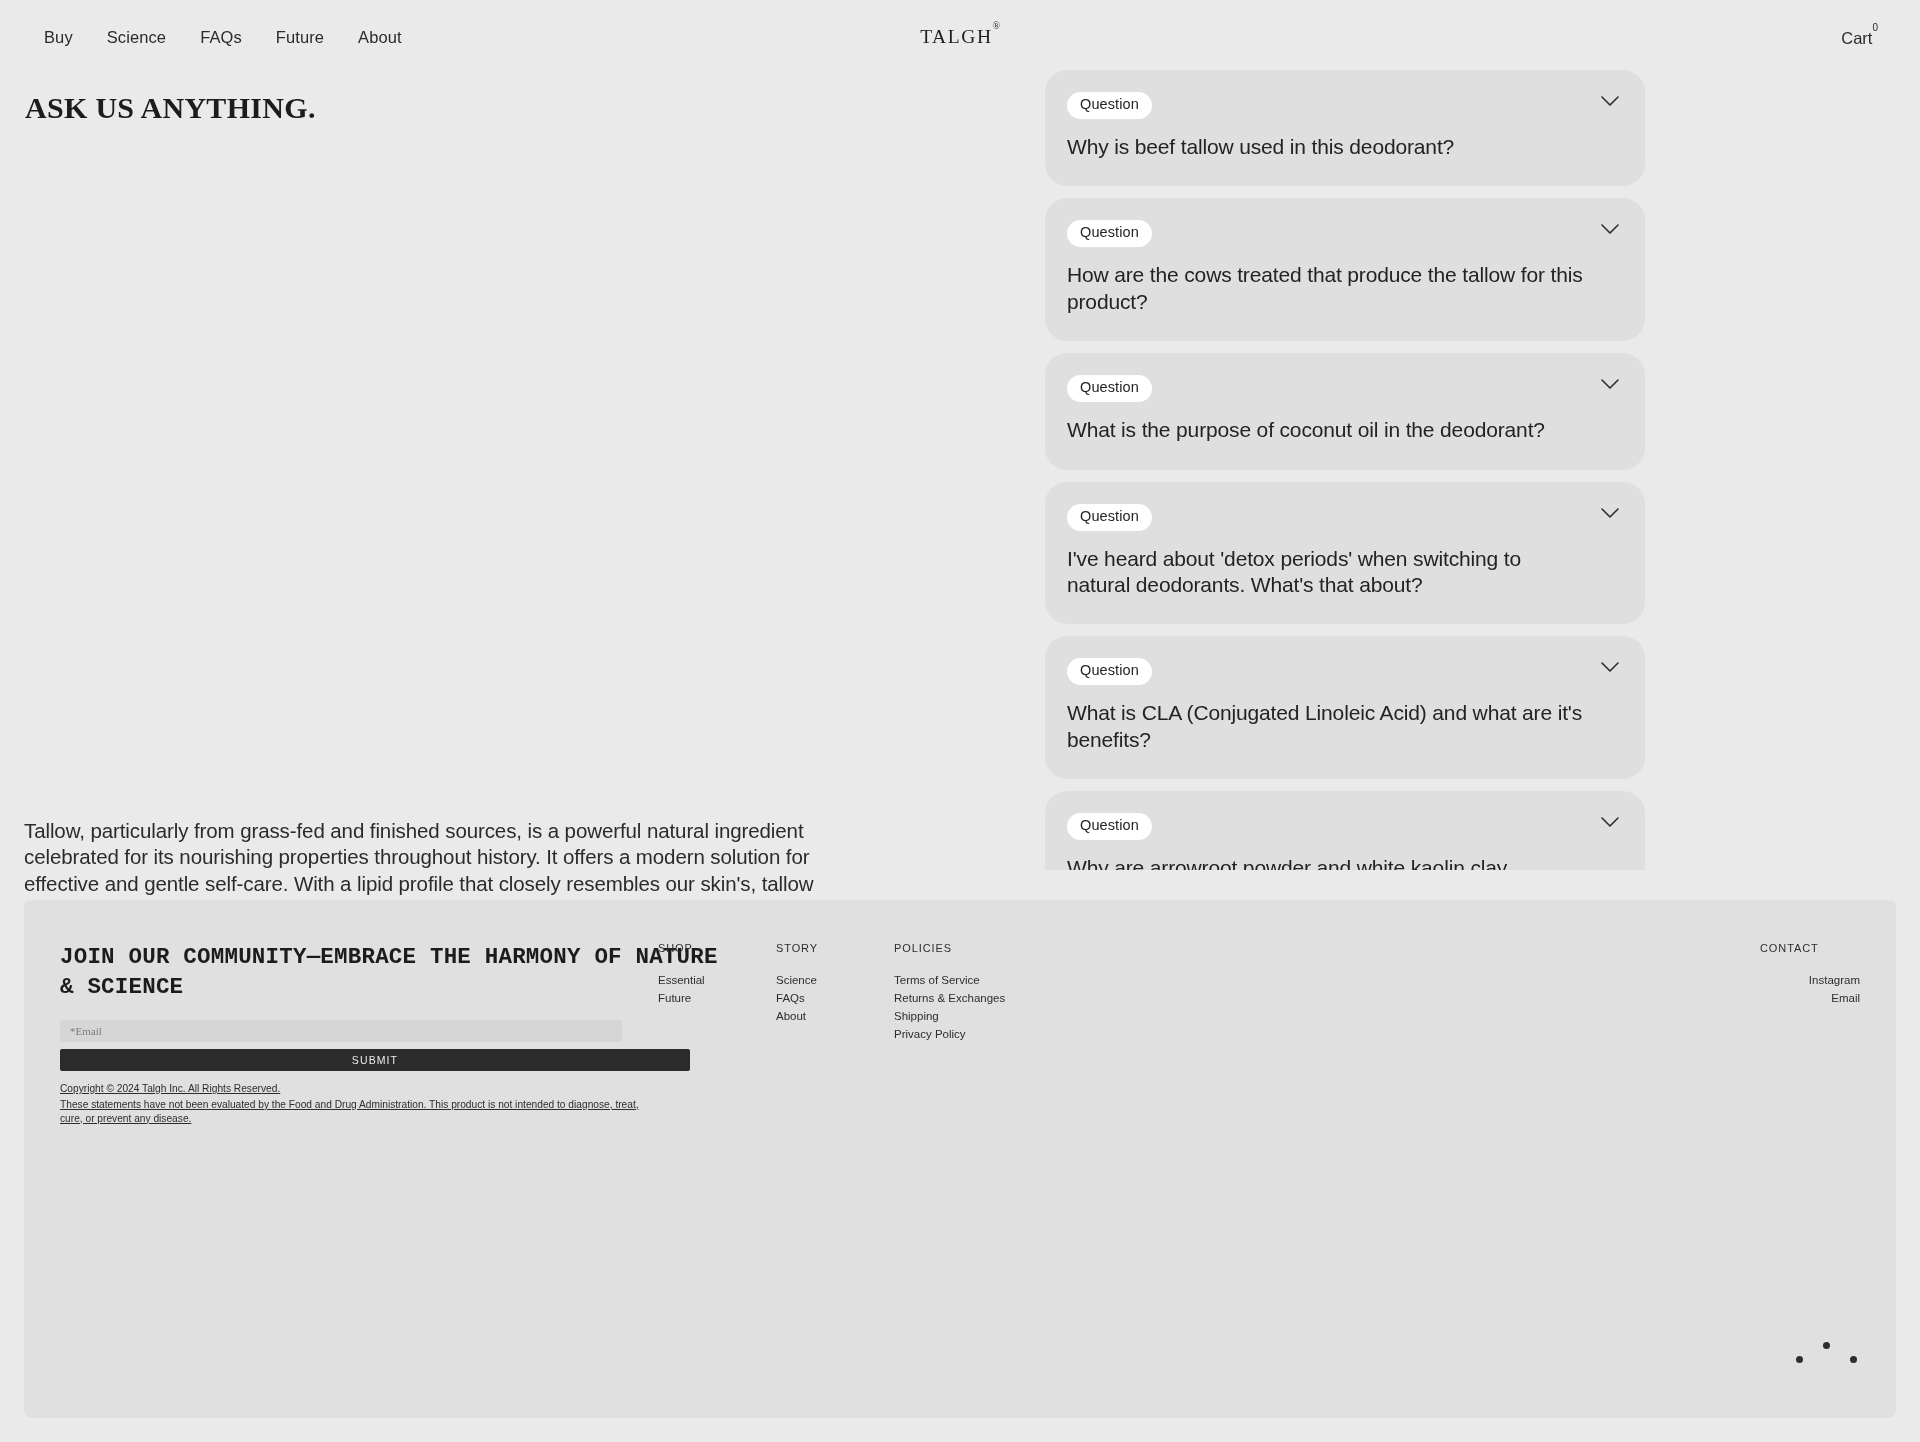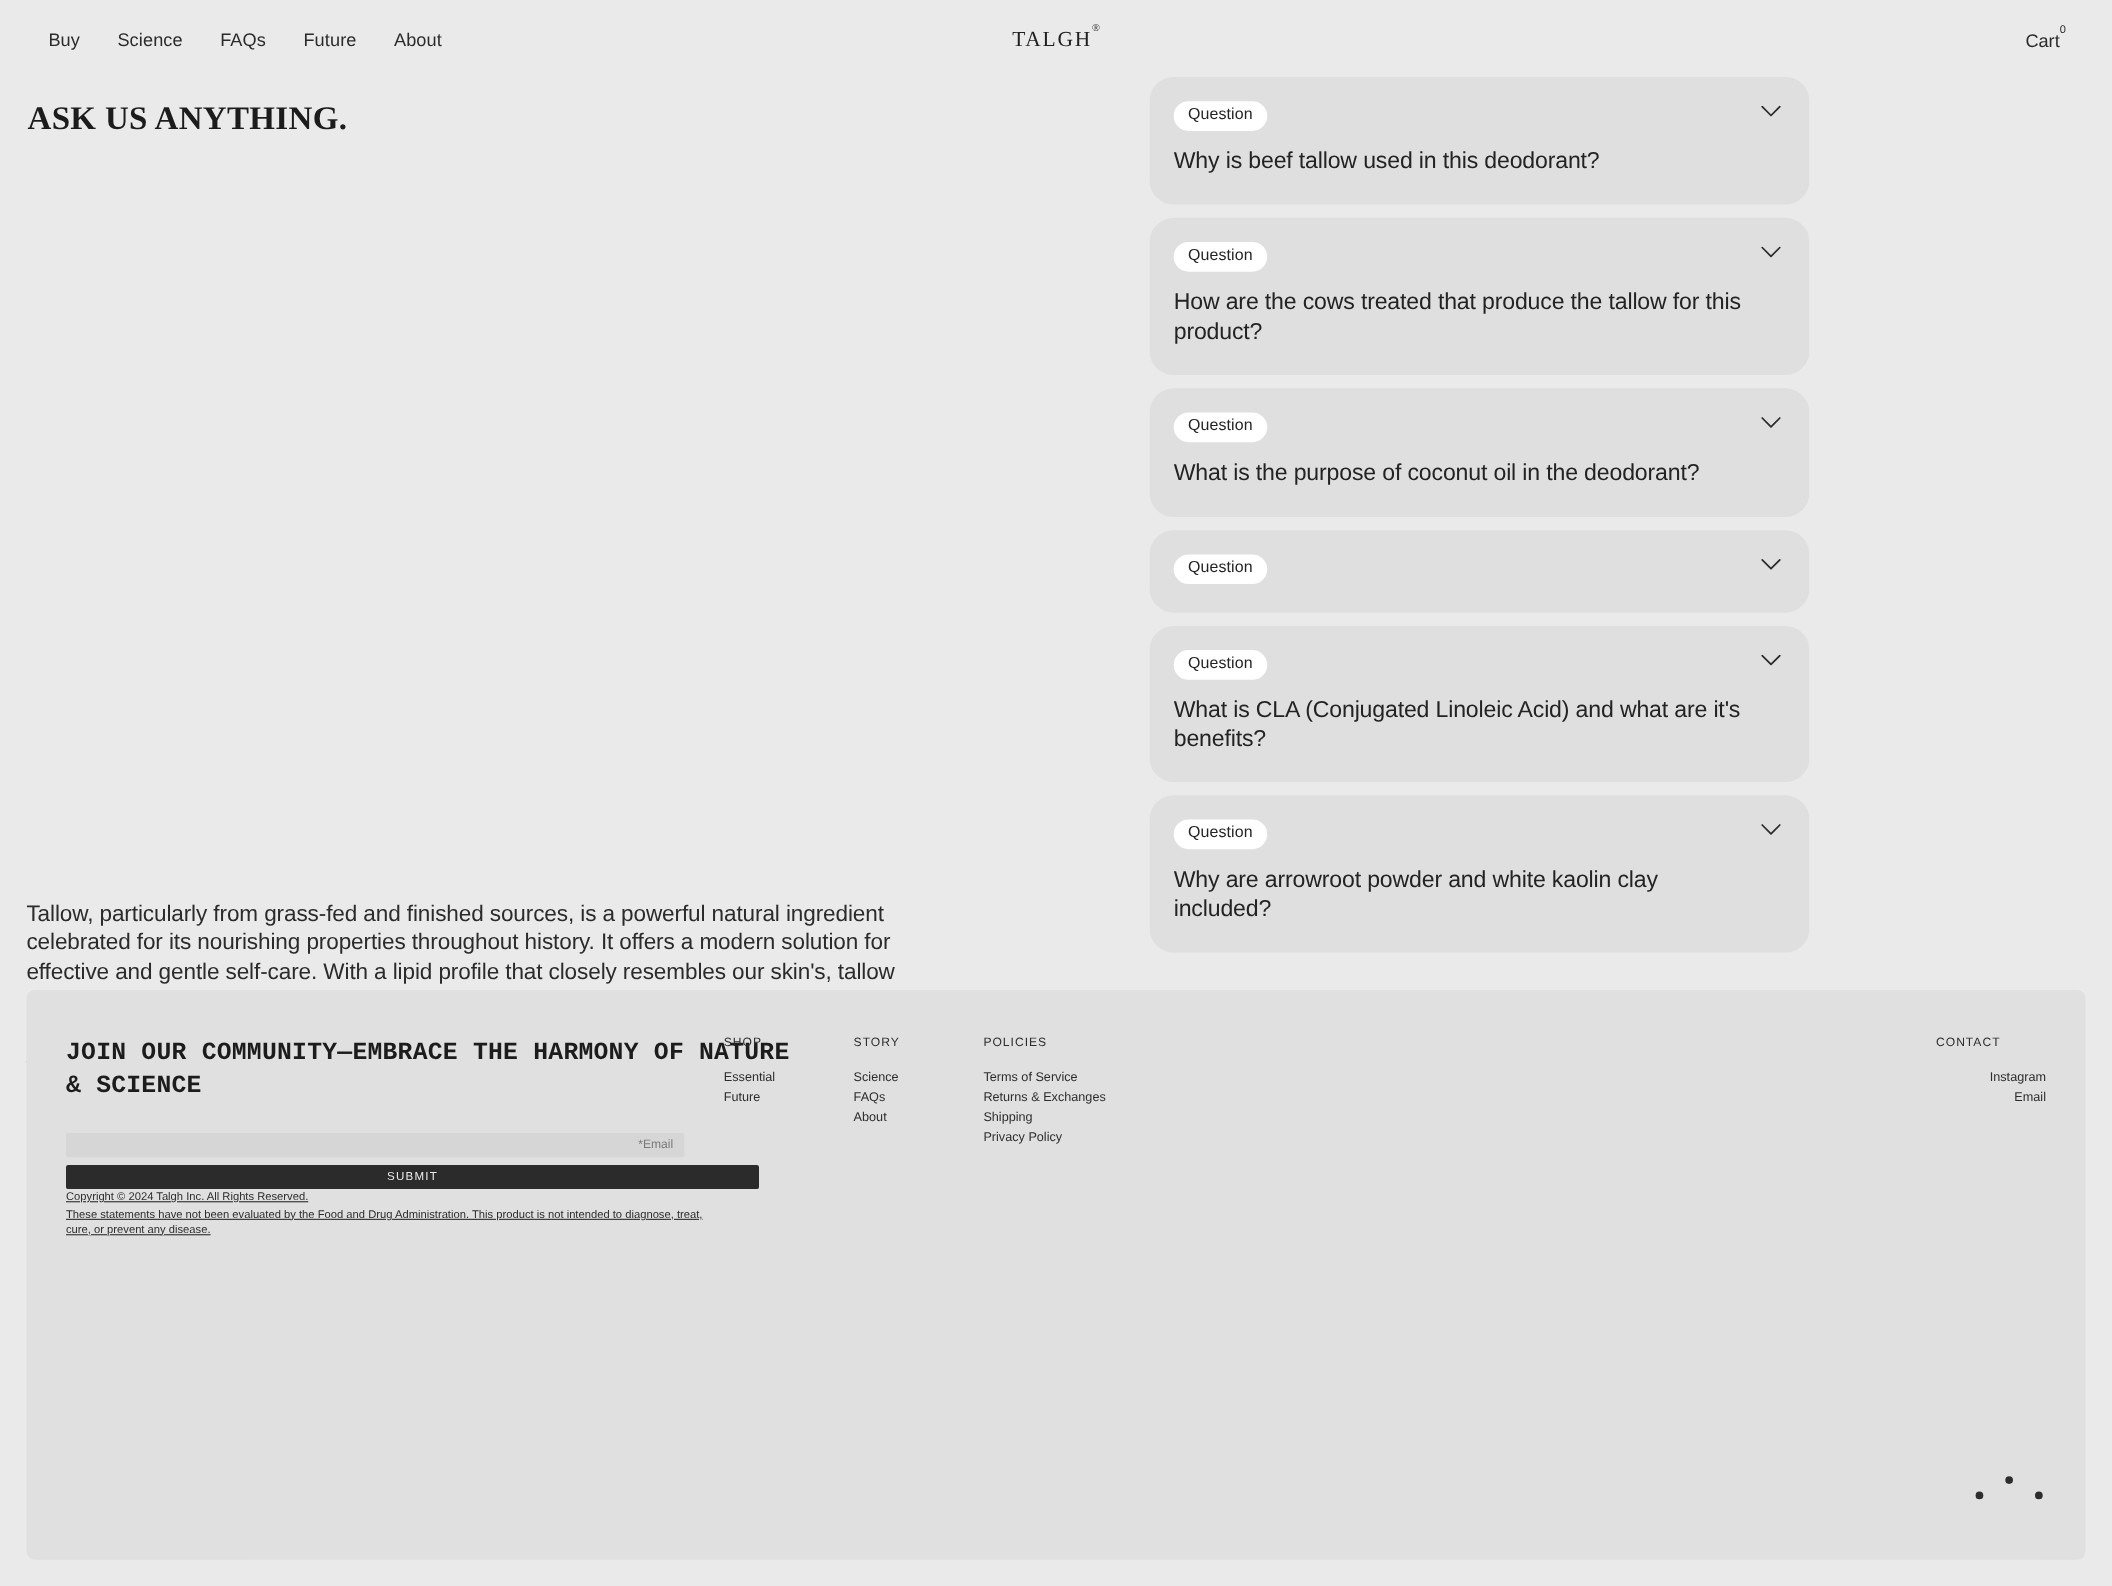--- a/index.html
+++ b/index.html
@@ -81,24 +81,24 @@
     width:1872px; height:518px;
     background:#e0e0e0; border-radius:8px;
   }
   .news { position:absolute; left:36px; top:42px; width:690px; }
   .news h2 {
     font-family:Liberation Mono, monospace;
     font-size:22.5px; font-weight:700; line-height:1.35;
     letter-spacing:.2px; color:#1c1c1c; width:660px;
   }
   .email-field {
-    margin-top:27px; width:562px; height:22px;
+    margin-top:17px; width:562px; height:22px;
     background:#d6d6d6; border:none; border-radius:2px;
-    font-family:Liberation Sans, sans-serif;
-    font-size:11px; color:#6d6d6d; padding:0 10px;text-align:right;
+    font-family:Liberation Serif, serif;
+    font-size:11px; color:#6d6d6d; padding:0 10px;
   }
   .email-field::placeholder { color:#7a7a7a; }
   .submit-btn {
     margin-top:7px; width:630px; height:22px;
     background:#2b2b2b; color:#ececec; border:none; border-radius:2px;
     font-family:"Liberation Sans", sans-serif;
     font-size:10.5px; letter-spacing:1.1px; cursor:pointer;
   }
   .legal { position:absolute; left:36px; top:182px; width:590px; }
   .legal p { font-size:10.2px; line-height:1.35; color:#2d2d2d;text-decoration:underline; }
@@ -183,20 +183,21 @@
       <div class="q-text">What is the purpose of coconut oil in the deodorant?</div>
       <span class="chev">
         <svg viewBox="0 0 18 11">
             <path d="M1 1l8 8 8-8" fill="none" stroke="#2b2b2b" stroke-width="1.6" stroke-linecap="round" stroke-linejoin="round"></path>
           </svg>
       </span>
     </div>
 
     <div class="faq-card">
       <span class="pill">Question</span>
+      <div class="q-text">I've heard about 'detox periods' when switching to natural deodorants. What's that about?</div>
       <span class="chev">
         <svg viewBox="0 0 18 11">
             <path d="M1 1l8 8 8-8" fill="none" stroke="#2b2b2b" stroke-width="1.6" stroke-linecap="round" stroke-linejoin="round"></path>
           </svg>
       </span>
     </div>
 
     <div class="faq-card">
       <span class="pill">Question</span>
       <div class="q-text">What is CLA (Conjugated Linoleic Acid) and what are it's benefits?</div>

